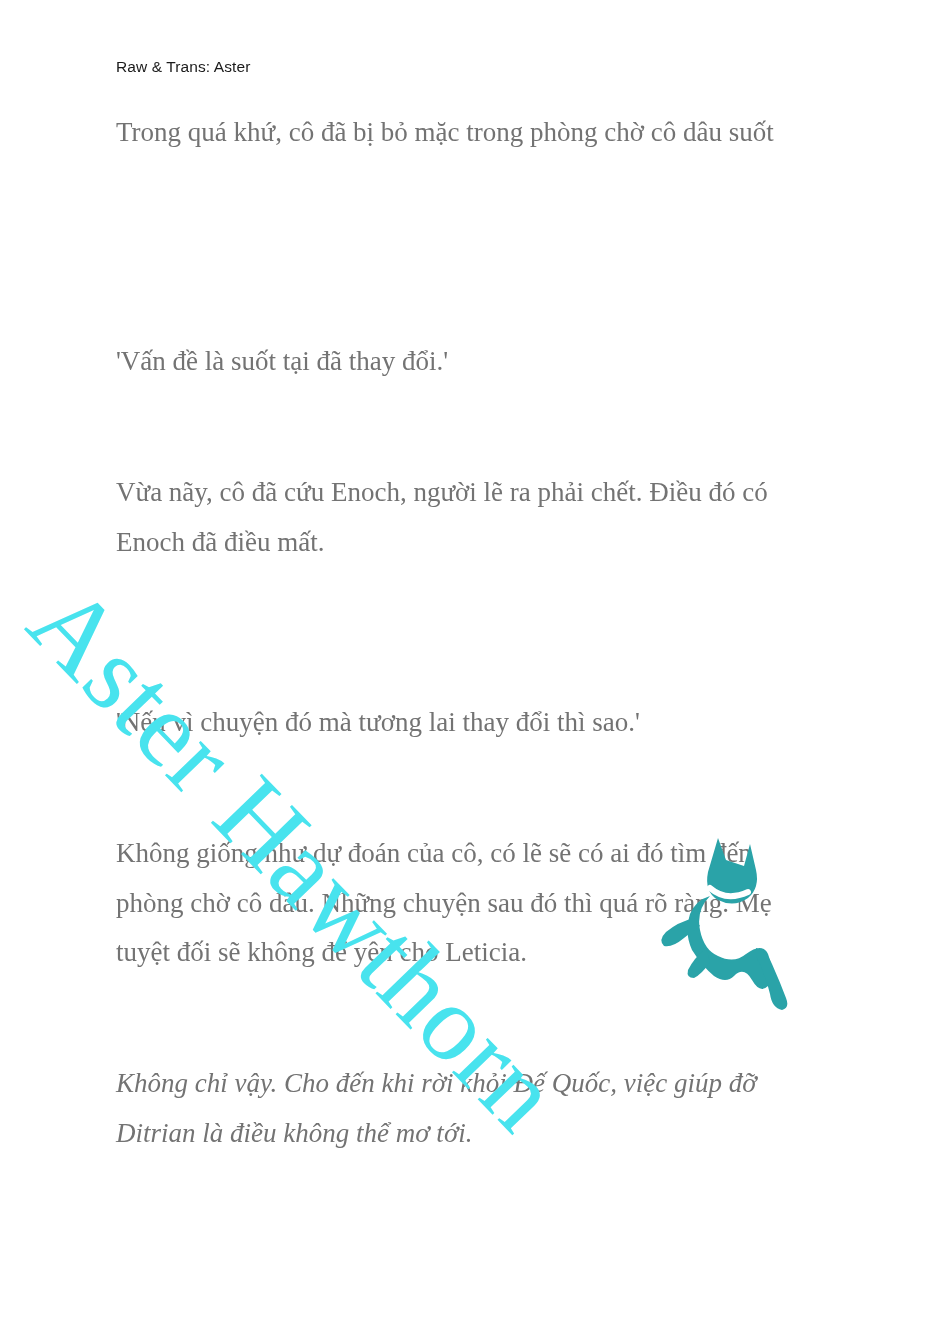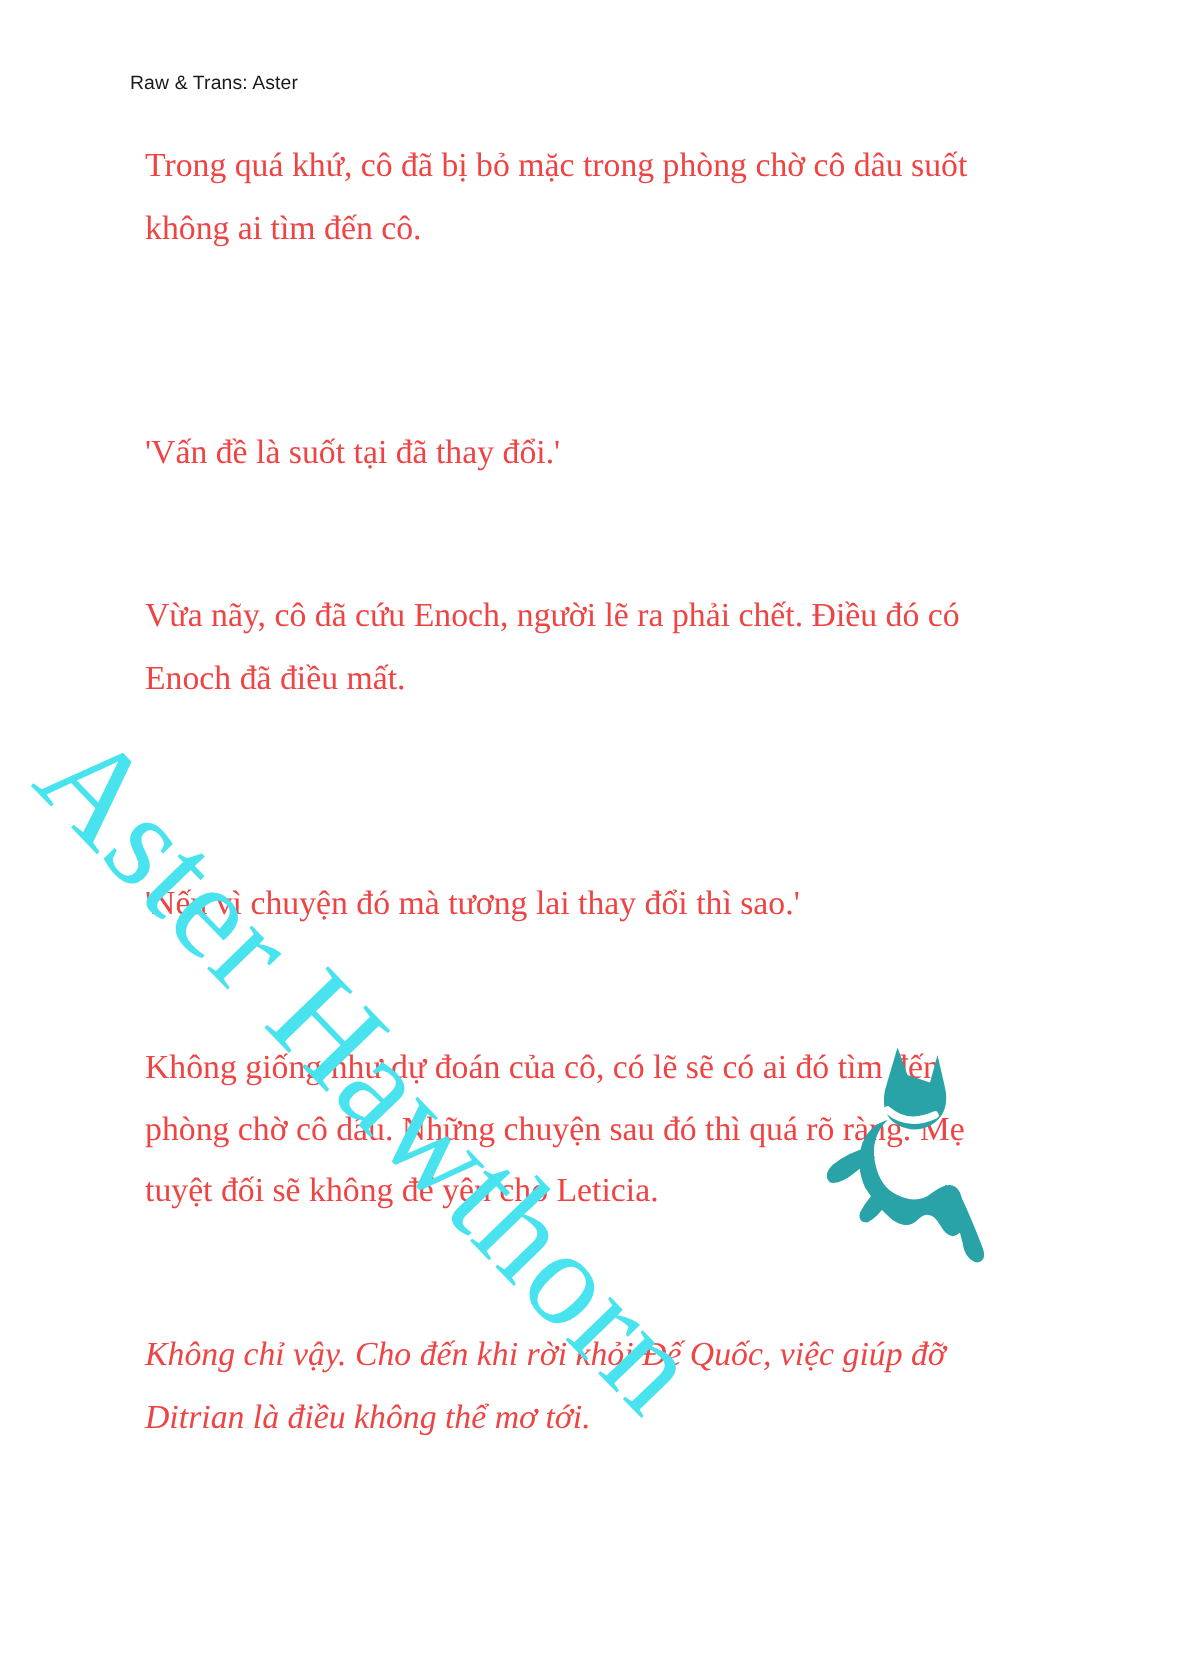--- a/index.html
+++ b/index.html
@@ -15,35 +15,35 @@
     }
     .page {
       position: absolute;
       left: 0; top: 0;
       width: 950px;
       height: 1343px;
       background: #ffffff;
     }
     .header {
       position: absolute;
-      left: 104px;
+      left: 116px;
       top: 58px;
       font-family: "Liberation Sans", sans-serif;
       font-size: 15.5px;
       color: #1a1a1a;
       letter-spacing: 0.1px;
     }
     .para {
       position: absolute;
       left: 116px;
       width: 740px;
       font-family: "Liberation Serif", serif;
       font-size: 27px;
       line-height: 49.5px;
-      color: #ef4444;
+      color: #737373;
       margin: 0;
       z-index: 1;
     }
     .para .line {
       display: block;
       white-space: nowrap;
     }
     .watermark {
       position: absolute;
       left: 88px;
@@ -71,21 +71,20 @@
   </style>
 </head>
 <body>
 
 <div class="page">
 
   <div class="header">Raw &amp; Trans: Aster</div>
 
   <p class="para" style="top:108px;">
     <span class="line">Trong quá khứ, cô đã bị bỏ mặc trong phòng chờ cô dâu suốt</span>
-    <span class="line">không ai tìm đến cô.</span>
   </p>
 
   <p class="para" style="top:337px;">
     <span class="line">'Vấn đề là suốt tại đã thay đổi.'</span>
   </p>
 
   <p class="para" style="top:468px;">
     <span class="line">Vừa nãy, cô đã cứu Enoch, người lẽ ra phải chết. Điều đó có</span>
     <span class="line">Enoch đã điều mất.</span>
   </p>

